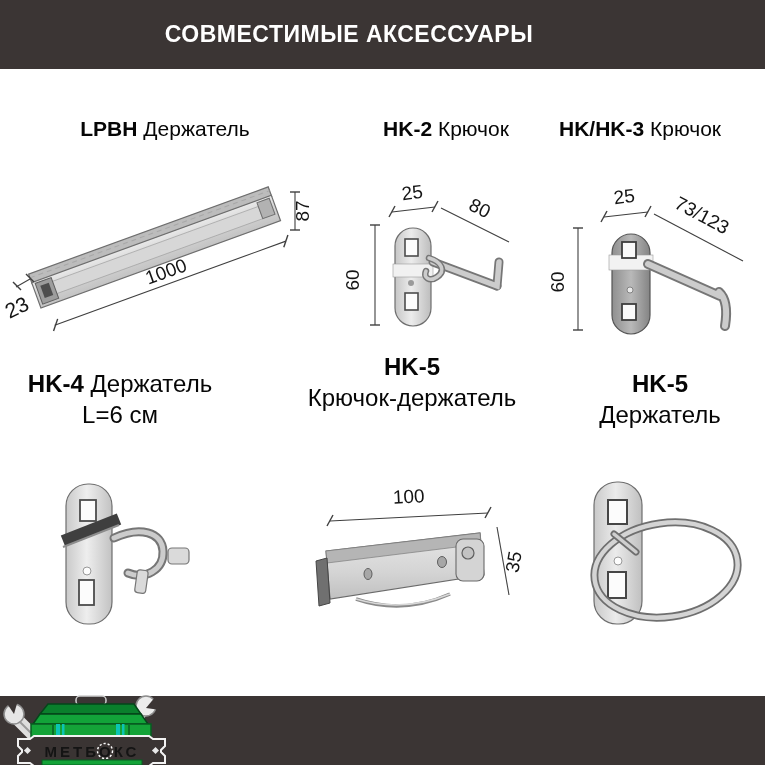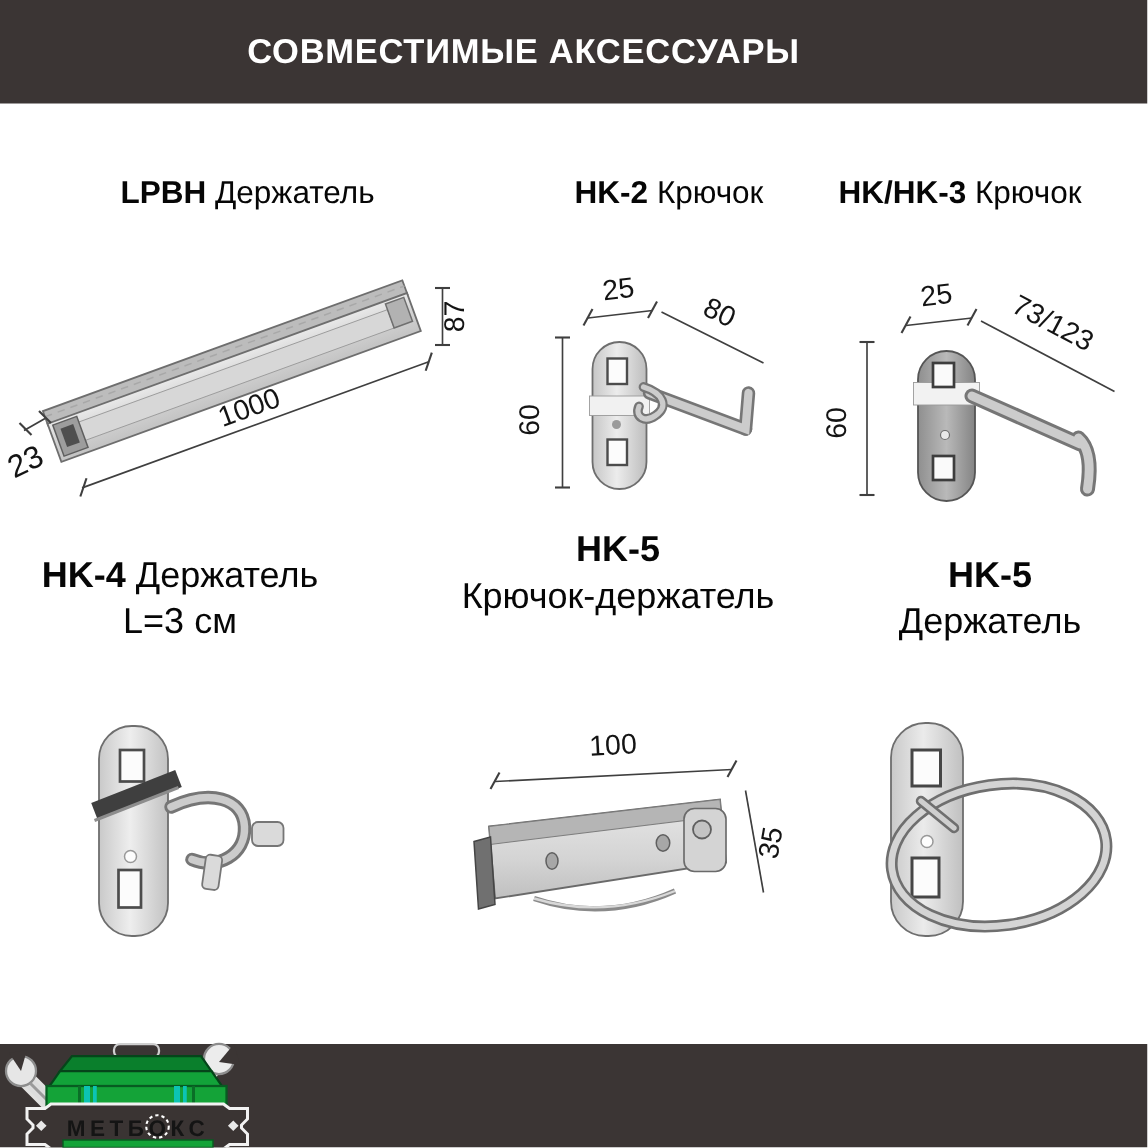--- a/index.html
+++ b/index.html
@@ -144,21 +144,21 @@
   <rect x="70" y="126" width="14" height="16" fill="#fafafa" stroke="#3d3d3d" stroke-width="1.8"></rect>
   <circle cx="78" cy="112" r="3" fill="#e9e9e9" stroke="#6f6f6f" stroke-width="0.8"></circle>
 
   <path d="M 96 86 L 168 118" class="hookOuter" stroke-width="10"></path>
   <path d="M 167 114 Q 177 123 173 148" class="hookOuter" stroke-width="10"></path>
   <path d="M 96 86 L 168 118 M 167 114 Q 177 123 173 148" class="hookInner" stroke-width="6"></path>
 </svg>
 
 <div class="ptitle r2" style="left:5px;top:368px;width:230px;">
   <div><b>HK-4</b> <span>Держатель</span></div>
-  <div>L=3 см</div>
+  <div>L=6 см</div>
 </div>
 
 <div class="ptitle r2" style="left:302px;top:351px;width:220px;text-align:center;">
   <div><b>HK-5</b></div>
   <div>Крючок-держатель</div>
 </div>
 
 <div class="ptitle r2" style="left:550px;top:368px;width:220px;">
   <div><b>HK-5</b></div>
   <div>Держатель</div>

